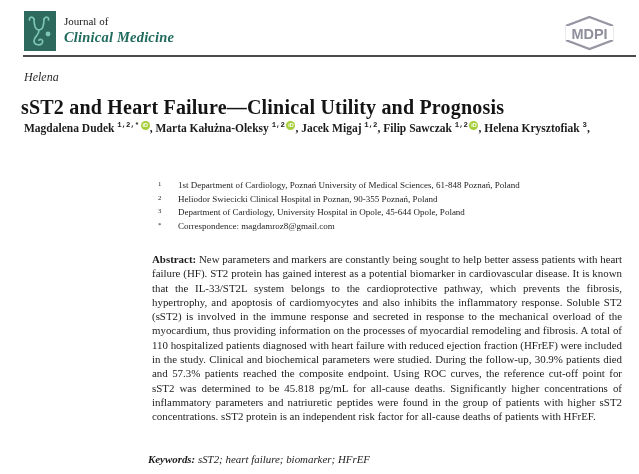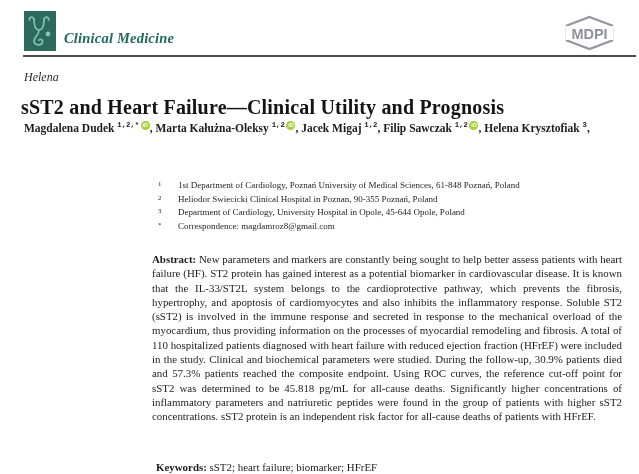--- a/index.html
+++ b/index.html
@@ -4,56 +4,57 @@
 <style>
   html,body{margin:0;padding:0;}
   body{
     width:639px;height:474px;position:relative;overflow:hidden;
     background:#ffffff;color:#1d1d1f;
     font-family:"Liberation Serif", serif;
   }
   .logo-square{position:absolute;left:24px;top:11px;width:32px;height:40px;background:#2e695e;}
   .journal-text{position:absolute;left:64px;top:15px;}
   .j-prefix{font-size:11px;color:#202020;line-height:12px;}
-  .j-title{font-size:14.5px;font-weight:bold;font-style:italic;color:#1f6a5c;margin-top:15px;letter-spacing:0.2px;}
+  .j-title{font-size:14.5px;font-weight:bold;font-style:italic;color:#1f6a5c;margin-top:2px;letter-spacing:0.2px;}
   .mdpi-logo{position:absolute;left:563px;top:15px;}
   .rule{position:absolute;left:23px;top:55px;width:613px;height:0;border-top:2px solid #4c4c50;}
   .article-type{position:absolute;left:24px;top:70px;font-style:italic;font-size:12px;color:#2a2a2a;}
   .title{position:absolute;left:9px;top:83px;margin:12px;font-size:20px;font-weight:bold;width:592px;color:#141414;letter-spacing:0.2px;line-height:25px;}
   .authors{position:absolute;left:24px;top:121px;width:592px;font-size:11.5px;font-weight:bold;color:#1b1b1d;}
   .author-line{line-height:15px;}
   .authors sup{font-size:7.3px;line-height:0;vertical-align:super;font-family:Liberation Mono, monospace;}
   .orcid{display:inline-block;width:9px;height:9px;border-radius:50%;background:#a6ce39;color:#fff;
          font-family:"Liberation Sans", sans-serif;font-size:5.5px;font-weight:bold;text-align:center;
          line-height:9px;vertical-align:super;margin-left:1.5px;}
   .affiliations{position:absolute;left:158px;top:179px;width:462px;font-size:9px;color:#1d1d1f;}
   .aff-row{line-height:12.6px;}
   .aff-marker{display:inline-block;width:20px;font-size:6.8px;transform:translateY(-2px);}
   .aff-email{color:#1d1d1f;}
   .abstract{position:absolute;left:144px;top:244px;width:470px;margin:8px;font-size:10.9px;line-height:14.3px;text-align:justify;color:#1c1c1e;}
-  .keywords{position:absolute;left:144px;top:449px;width:470px;margin:12px;font-size:10.9px;color:#1c1c1e;}
+  .keywords{position:absolute;left:144px;top:449px;width:470px;margin:4px;font-size:10.9px;color:#1c1c1e;font-style:italic;}
   b{font-weight:bold;}
 </style>
 </head>
 <body>
 
 <div>
 
   <div class="logo-square">
     <svg width="32" height="40" viewBox="0 0 32 40">
       <g fill="none" stroke="#7cc6b2" stroke-width="1.7" stroke-linecap="round">
         <path d="M10,8 c-2,-3 -5,-2 -4.5,1"></path>
         <path d="M20,8 c2,-3 5,-2 4.5,1"></path>
         <path d="M10,8 c0,8 2,11 5,11 c3,0 5,-3 5,-11"></path>
         <path d="M15,19 c0,6 -5,6 -5,11 c0,4 7,5.5 8.5,1.5 c0.9,-2.6 -1.8,-4.2 -3.6,-2.4"></path>
       </g>
       <circle cx="24" cy="23" r="2.4" fill="#7cc6b2"></circle>
     </svg>
   </div>
   <div class="journal-text">
+    <div class="j-prefix">Journal of</div>
     <div class="j-title">Clinical Medicine</div>
   </div>
 
   <div class="mdpi-logo">
     <svg width="53" height="36" viewBox="0 0 53 36">
       <polygon points="26.5,2 49,10.5 49,25.5 26.5,34 4,25.5 4,10.5" fill="none" stroke="#9596a2" stroke-width="2.4"></polygon>
       <rect x="3" y="11" width="47" height="14" fill="#ffffff"></rect>
       <text x="26.5" y="23.5" text-anchor="middle" font-family="Liberation Sans, sans-serif" font-size="14.5" font-weight="bold" fill="#8f909c">MDPI</text>
     </svg>
   </div>

